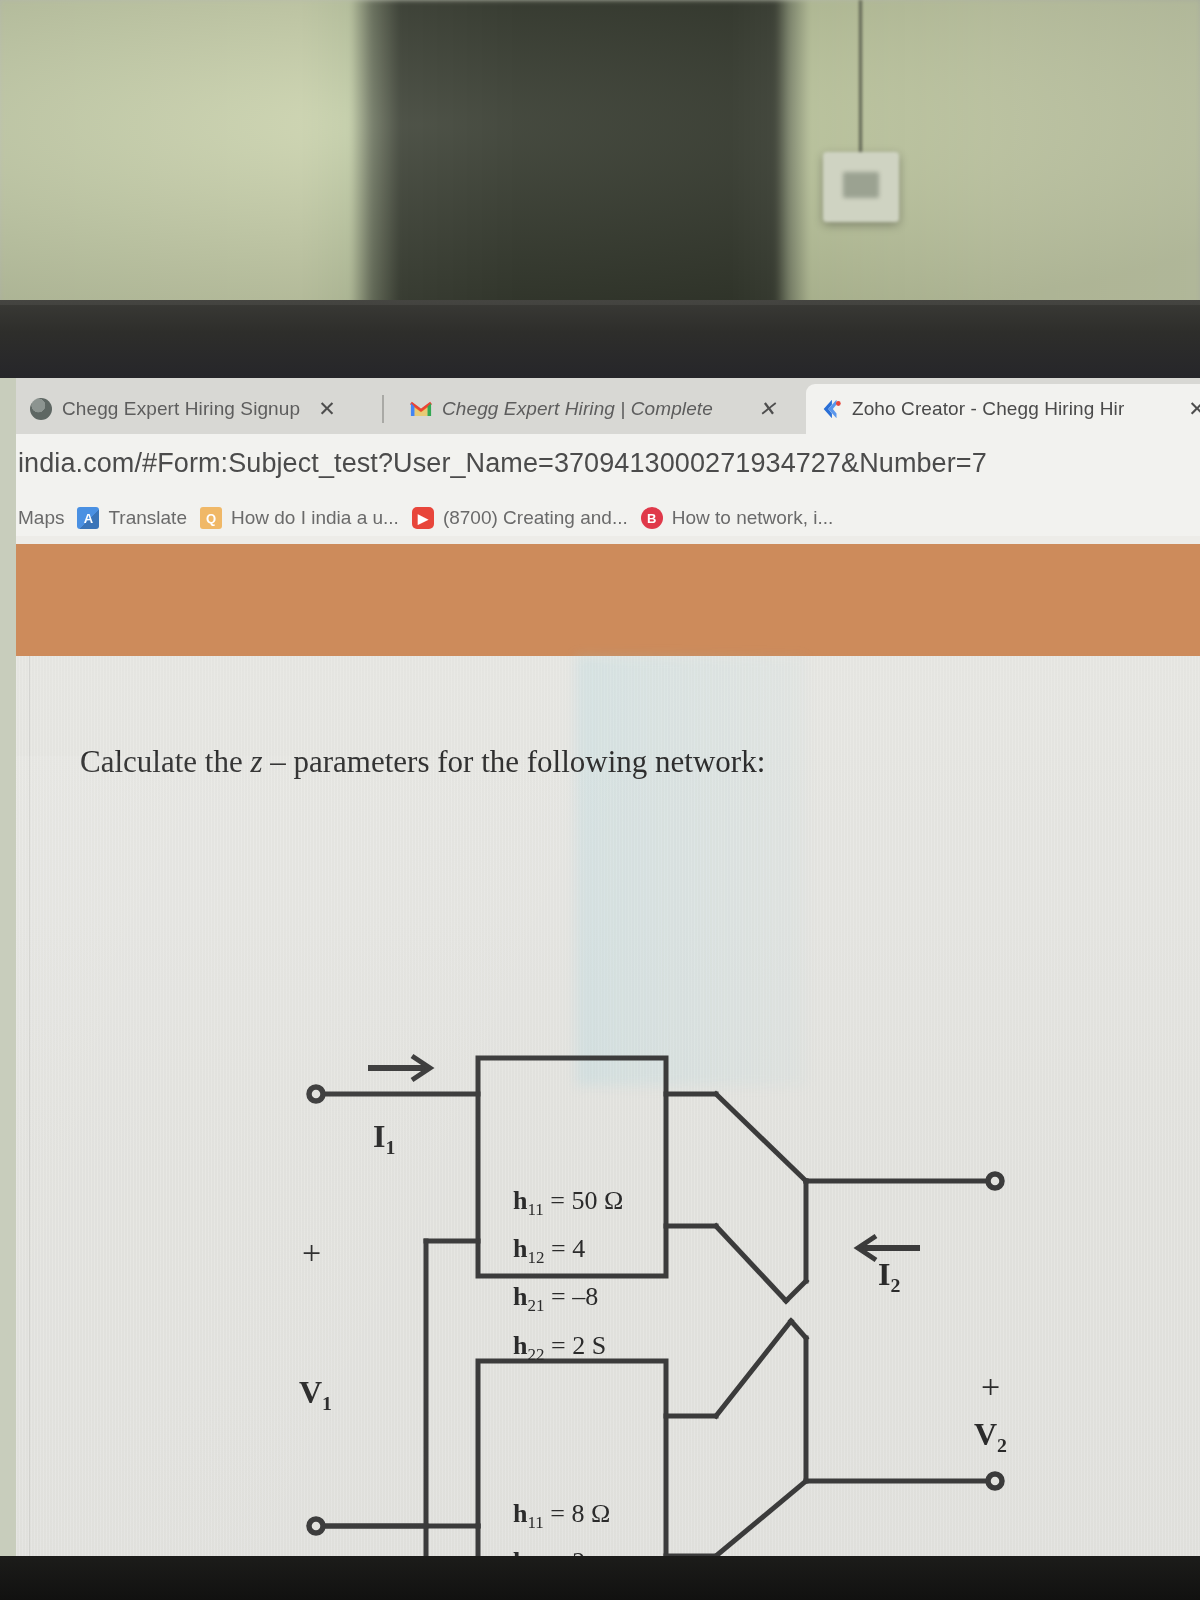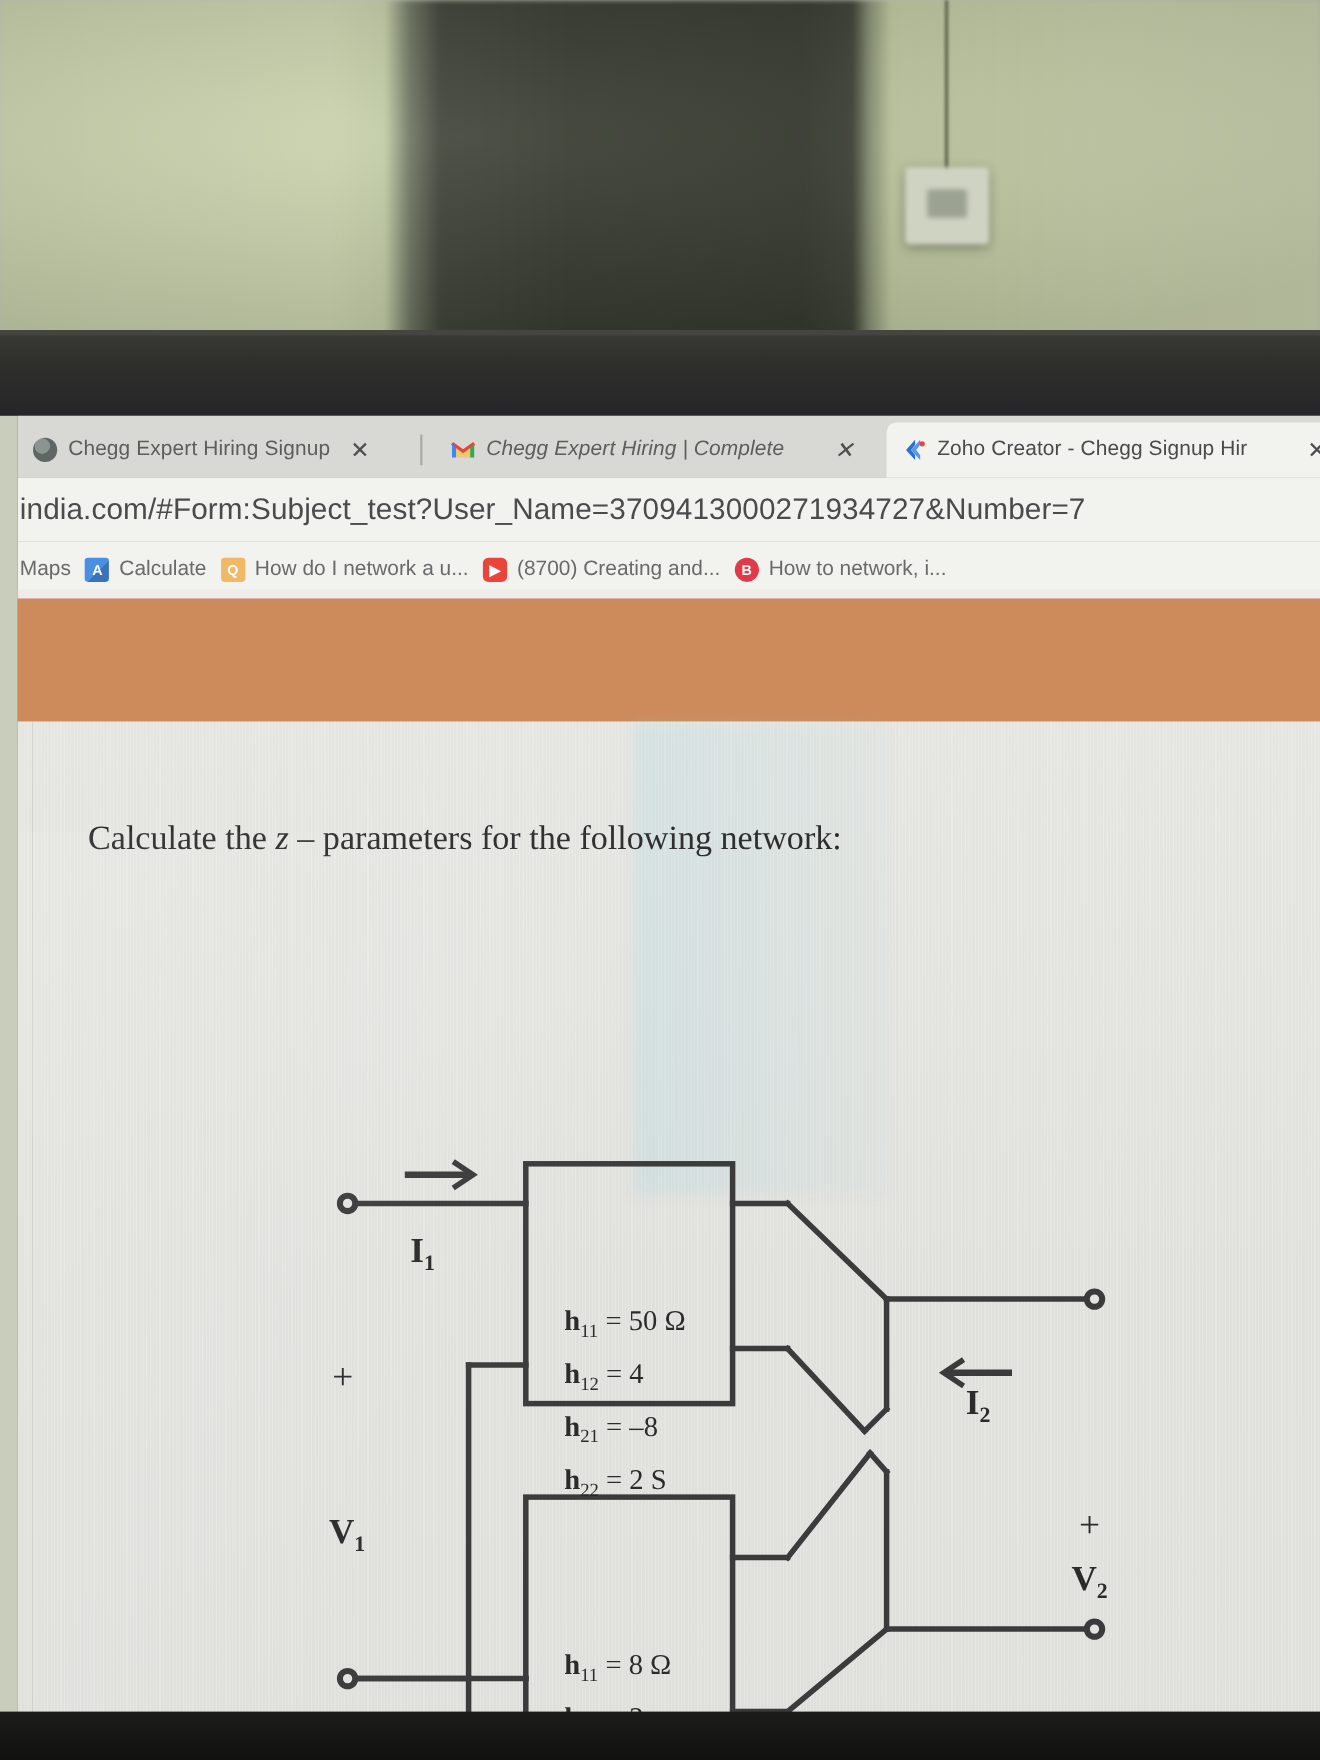--- a/index.html
+++ b/index.html
@@ -241,44 +241,44 @@
       </div>
 
       <div class="tab tab-3 active">
         <span class="favicon fav-zoho">
           <svg width="22" height="22" viewBox="0 0 24 24">
             <path d="M13 2 L4 12 L13 22 L13 17 L9 12 L13 7 Z" fill="#2a6fd6"></path>
             <path d="M18 2 L9 12 L18 22 L18 17 L14 12 L18 7 Z" fill="#3f86ea" opacity=".85"></path>
             <circle cx="20" cy="6" r="2.6" fill="#e8463b"></circle>
           </svg>
         </span>
-        <span class="tab-title">Zoho Creator - Chegg Signup Hir</span>
+        <span class="tab-title">Zoho Creator - Chegg Hiring Hir</span>
         <span class="tab-close">✕</span>
       </div>
     </div>
 
     <div class="omnibox">
       <span class="url-text">india.com/#Form:Subject_test?User_Name=3709413000271934727&amp;Number=7</span>
     </div>
 
     <div class="bookmarks">
       <div class="bm">
         <span>Maps</span>
       </div>
       <div class="bm">
         <span class="bm-ico ico-translate">
           <span class="ico-inner">A</span>
         </span>
-        <span>Calculate</span>
+        <span>Translate</span>
       </div>
       <div class="bm">
         <span class="bm-ico ico-quora">
           <span class="ico-inner">Q</span>
         </span>
-        <span>How do I network a u...</span>
+        <span>How do I india a u...</span>
       </div>
       <div class="bm">
         <span class="bm-ico ico-yt">
           <span class="ico-inner">▶</span>
         </span>
         <span>(8700) Creating and...</span>
       </div>
       <div class="bm">
         <span class="bm-ico ico-b">
           <span class="ico-inner">B</span>

